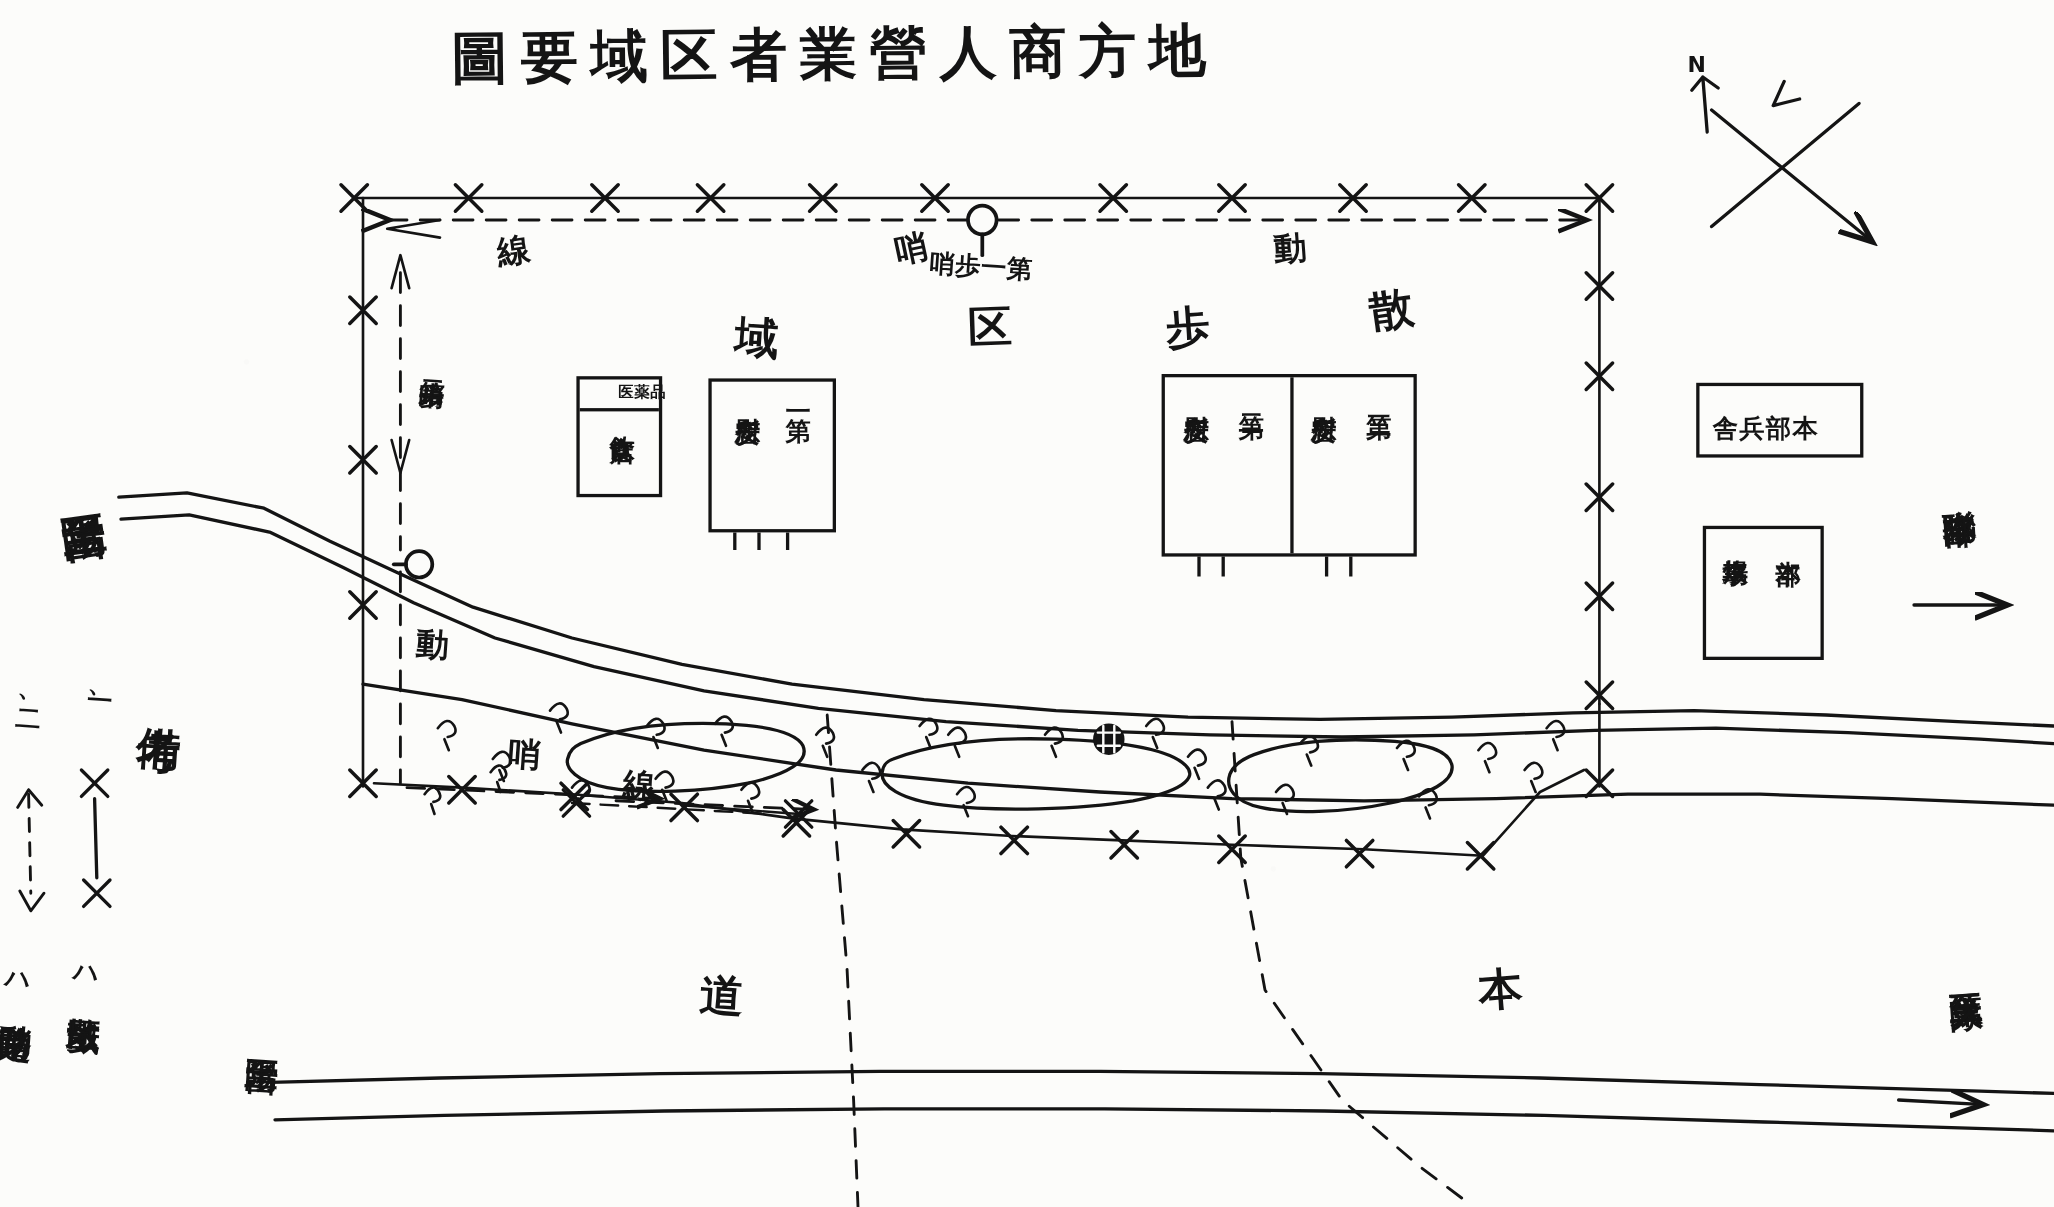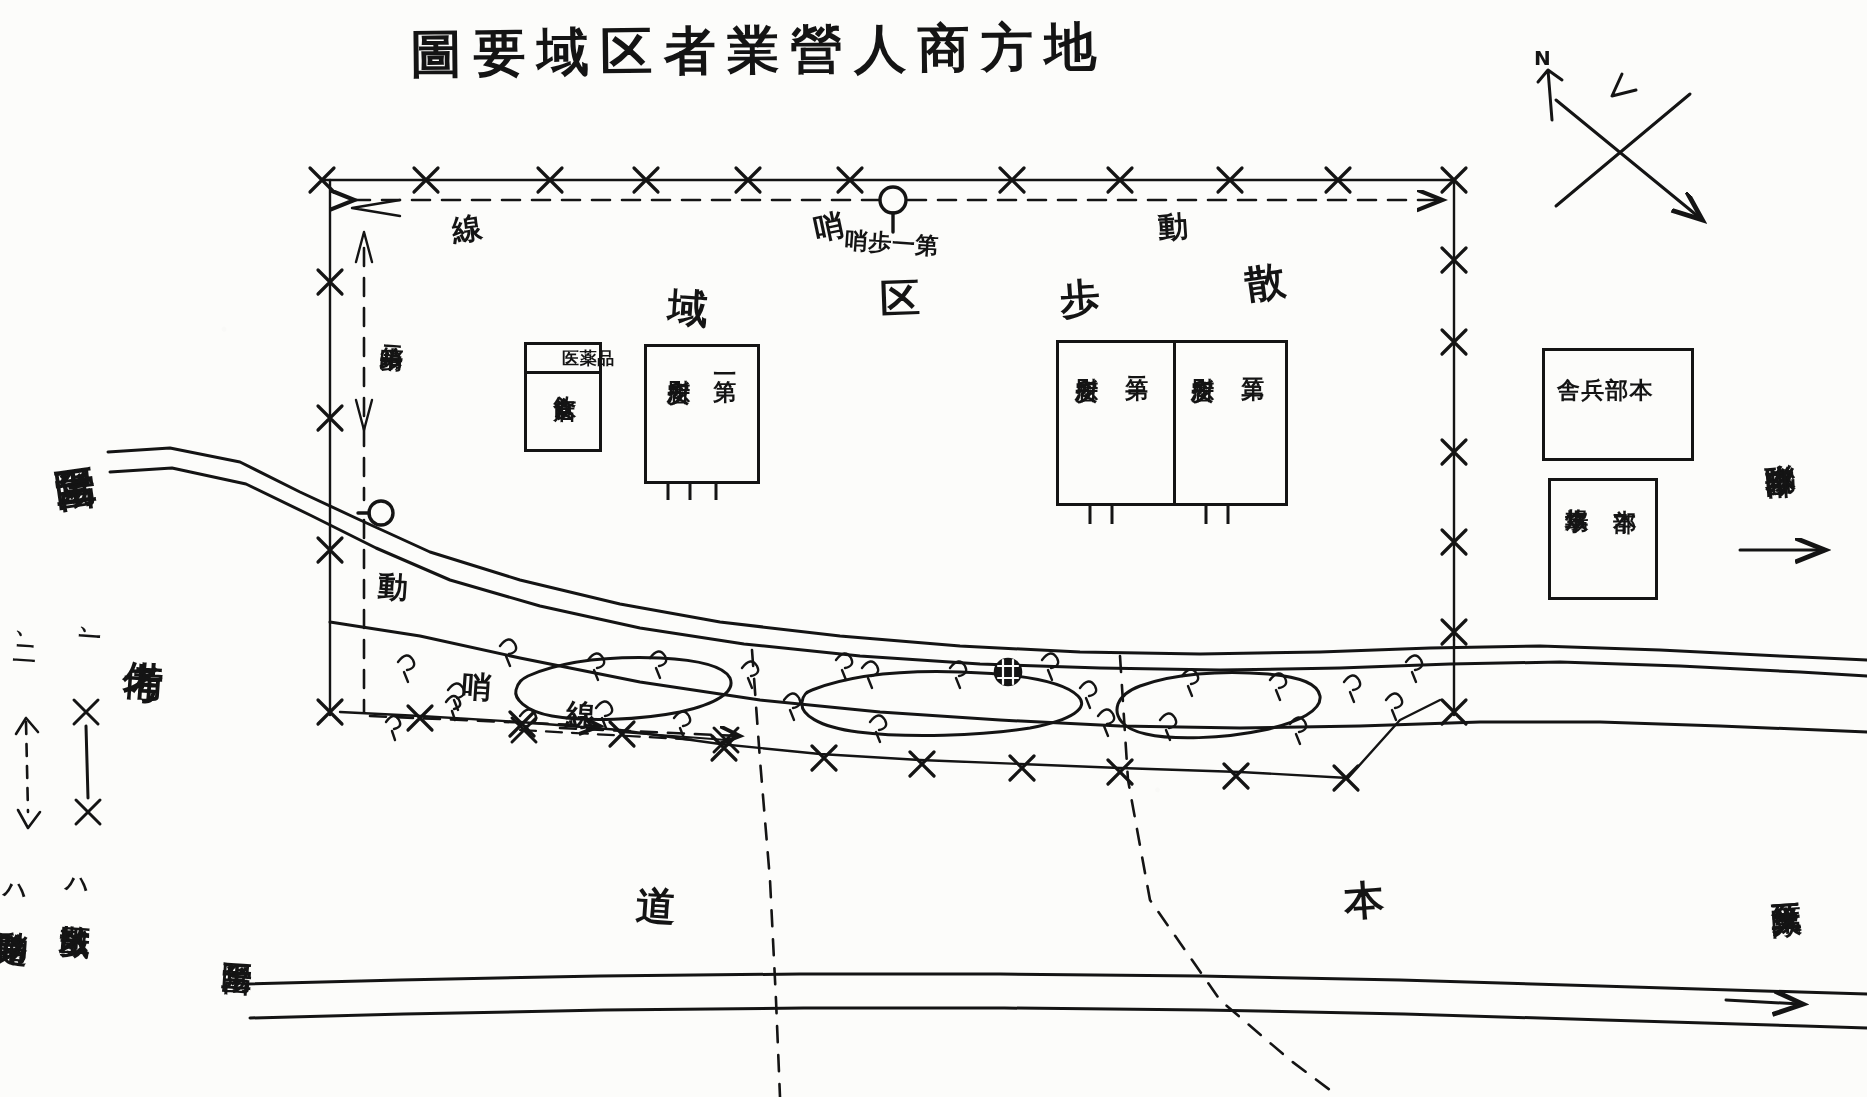--- a/index.html
+++ b/index.html
@@ -39,21 +39,21 @@
   }
   .title{
     font-size:52px;
     letter-spacing:.22em;
     font-weight:700;
     transform:rotate(-0.6deg);
   }
   .big{font-size:40px;}
   .mid{font-size:30px;}
   .sm{font-size:23px;}
-  .tiny{font-size:17px;padding-left:28px;}
+  .tiny{font-size:14px;padding-left:28px;}
 
   
   .r1{transform:rotate(-4deg);}
   .r2{transform:rotate(-8deg);}
   .r3{transform:rotate(4deg);}
   .r4{transform:rotate(-12deg);}
   .rn2{transform:rotate(-2deg);}
 
   
   .box{
@@ -306,21 +306,21 @@
   <div class="hw sm vert" style="left:16px;top:16px;">慰安所</div>
 </div>
 
 <svg class="lay" width="1867" height="1097">
   <g stroke="#141414" stroke-width="3" fill="none">
     <path d="M1090,506 L1090,524 M1112,506 L1112,524 M1206,506 L1206,524 M1228,506 L1228,524"></path>
     <path d="M668,484 L668,500 M690,484 L690,500 M716,484 L716,500"></path>
   </g>
 </svg>
 
-<div class="box" style="left:1542px;top:348px;width:152px;height:113px;">
+<div class="box" style="left:1542px;top:348px;width:152px;height:68px;">
   <div class="hw sm" style="left:12px;top:28px;letter-spacing:.05em;">舎兵部本</div>
 </div>
 
 <div class="box" style="left:1548px;top:478px;width:110px;height:122px;">
   <div class="hw sm vert" style="left:62px;top:10px;">本部</div>
   <div class="hw sm vert" style="left:14px;top:10px;">炊事場</div>
 </div>
 
 <div class="hw big vert r2" style="left:48px;top:438px;">至當陽</div>
 

